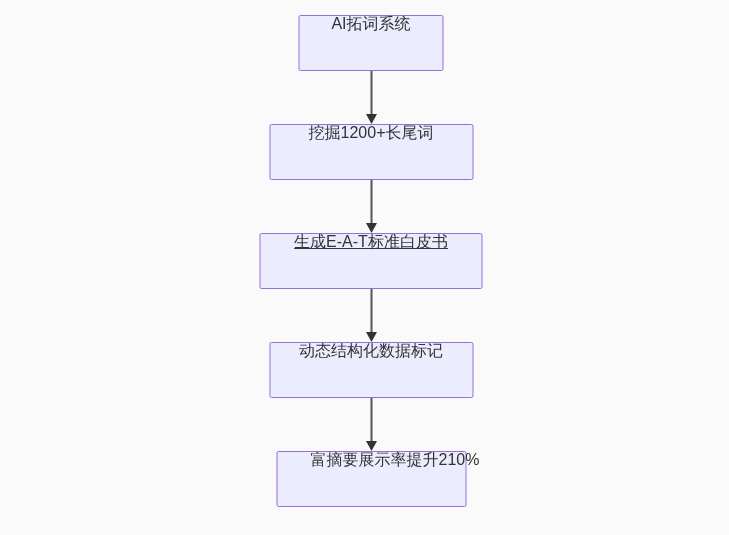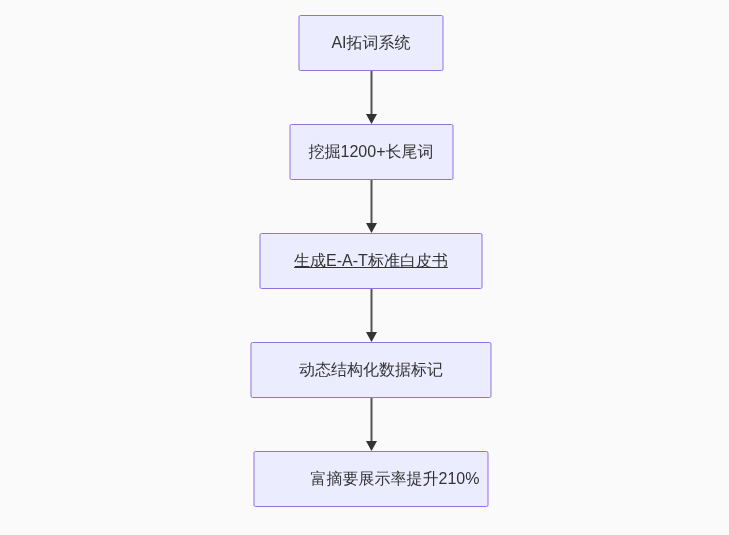--- a/index.html
+++ b/index.html
@@ -20,32 +20,31 @@
     flex-direction: column;
     align-items: center;
   }
   .node {
     box-sizing: border-box;
     height: 56px;
     background: #ECECFF;
     border: 1px solid #9370DB;
     border-radius: 2px;
     display: flex;
-    align-items: center;
     justify-content: center;
     color: #333333;
     font-size: 16px;
     line-height: 1;
     white-space: nowrap;
   }
   .node-1 { width: 145px; }
-  .node-2 { width: 164px; }
+  .node-2 { width: 204px; }
   .node-3 { width: 223px; text-decoration: underline; }
-  .node-4 { width: 241px; }
-  .node-5 { width: 235px; padding-left: 48px; }
+  .node-4 { width: 204px; }
+  .node-5 { width: 190px; padding-left: 48px; }
   .edge {
     height: 53px;
     display: flex;
     align-items: flex-start;
     justify-content: center;
   }
   .edge svg { display: block; }
   .node-label { pointer-events: none; }
 </style>
 </head>

